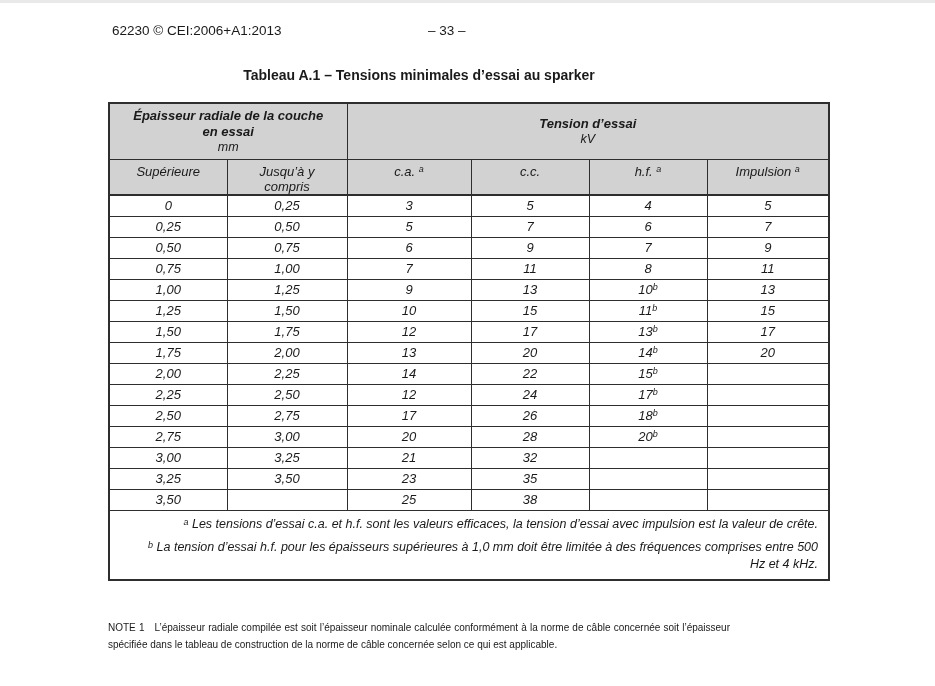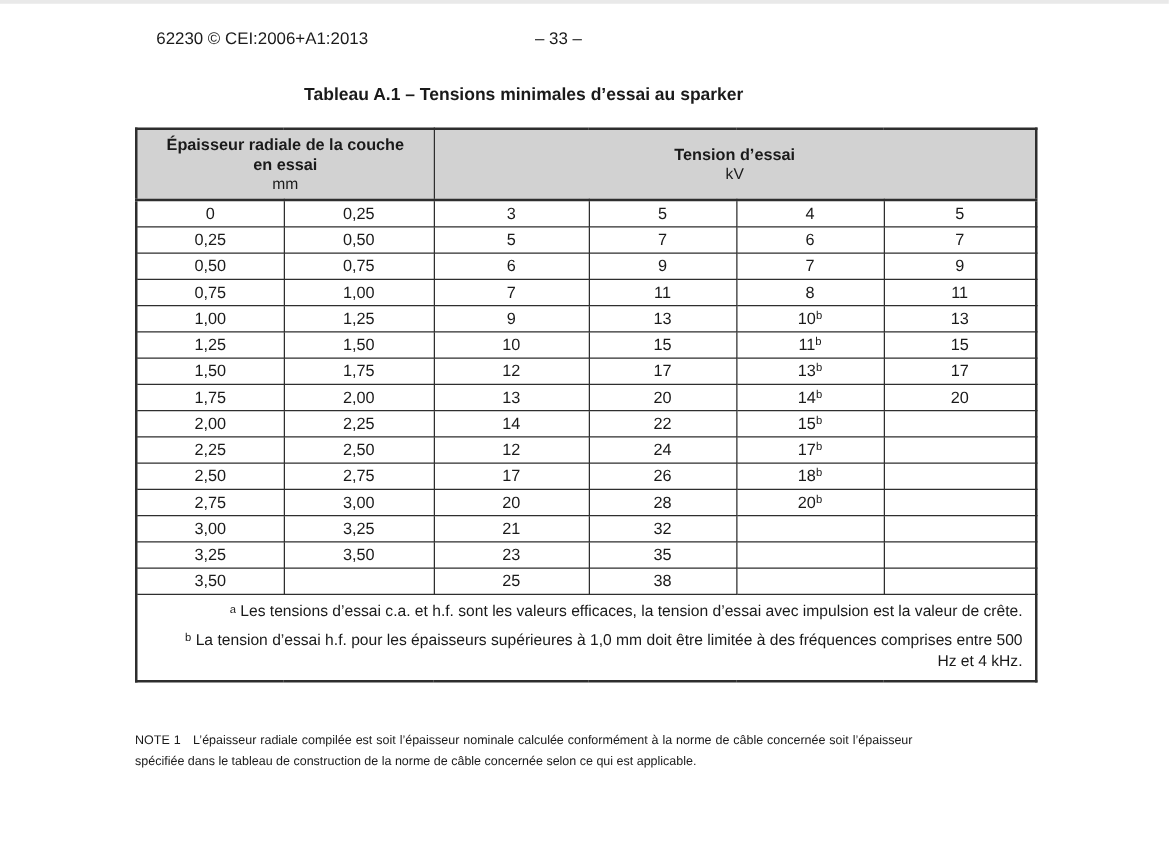--- a/index.html
+++ b/index.html
@@ -14,21 +14,21 @@
     border-top: 3px solid #e9e9e9;
   }
   .page-header {
     position: absolute;
     top: 20px;
     left: 0;
     width: 935px;
     height: 18px;
     font-size: 13.5px;
   }
-  .doc-ref { position: absolute; left: 125px; top: 0; white-space: nowrap; }
+  .doc-ref { position: absolute; left: 112px; top: 0; white-space: nowrap; }
   .page-num { position: absolute; left: 428px; top: 0; white-space: nowrap; }
 
   .content {
     position: absolute;
     left: 108px;
     top: 62px;
     width: 622px;
   }
   .table-title {
     text-align: center;
@@ -38,20 +38,21 @@
     margin-bottom: 15px;
   }
   .table-title .u-ital { font-style: italic; }
   .table-title sub { font-size: 10px; position: relative; top: 2px; vertical-align: baseline; line-height: 0; }
 
   table.data-table {
     width: 722px;
     border-collapse: collapse;
     border: 2px solid #2e2e2e;
     table-layout: fixed;
+    font-style: italic;
   }
   .data-table th, .data-table td {
     border: 1px solid #2e2e2e;
     text-align: center;
     font-size: 13px;
     font-weight: normal;
     color: #1a1a1a;
   }
   .data-table thead th { background: #d2d2d2; }
   .data-table thead { border-bottom: 2px solid #2e2e2e; }
@@ -116,20 +117,28 @@
             <span>Épaisseur radiale de la couche</span><br>
             <span>en essai</span>
           </div>
           <div class="group-unit">mm</div>
         </th>
         <th colspan="4">
           <div class="group-title">Tension d’essai</div>
           <div class="group-unit">kV</div>
         </th>
       </tr>
+      <tr class="sub-row">
+        <th>Supérieure</th>
+        <th><span>Jusqu’à y</span><br><span>compris</span></th>
+        <th>c.a. <sup>a</sup></th>
+        <th>c.c.</th>
+        <th>h.f. <sup>a</sup></th>
+        <th>Impulsion <sup>a</sup></th>
+      </tr>
     </thead>
     <tbody>
 
     <tr>
           <td>0</td>
           <td>0,25</td>
           <td>3</td>
           <td>5</td>
           <td>4</td>
           <td>5</td>

